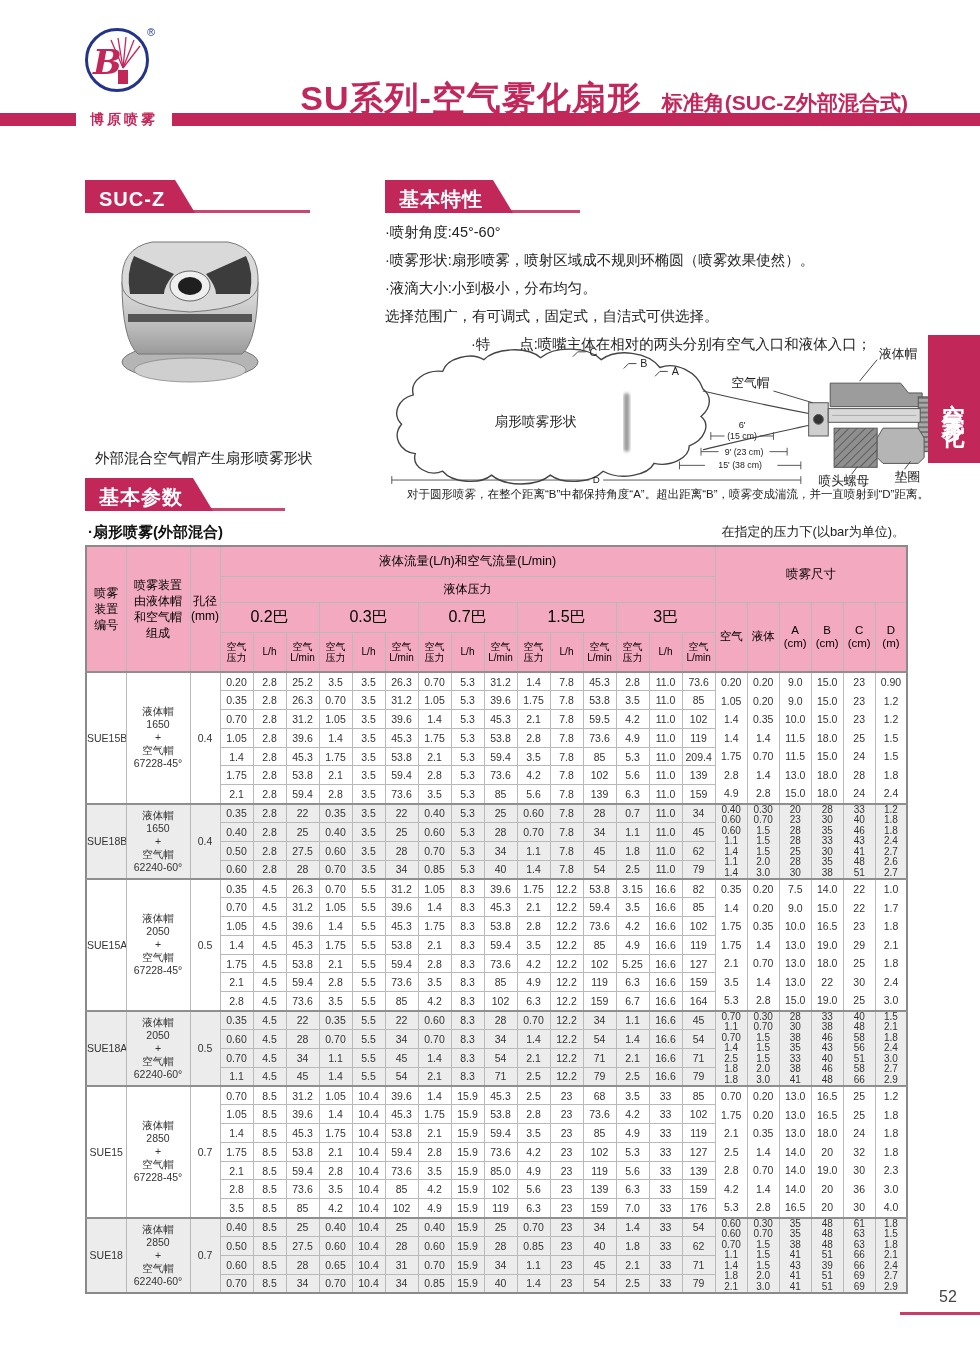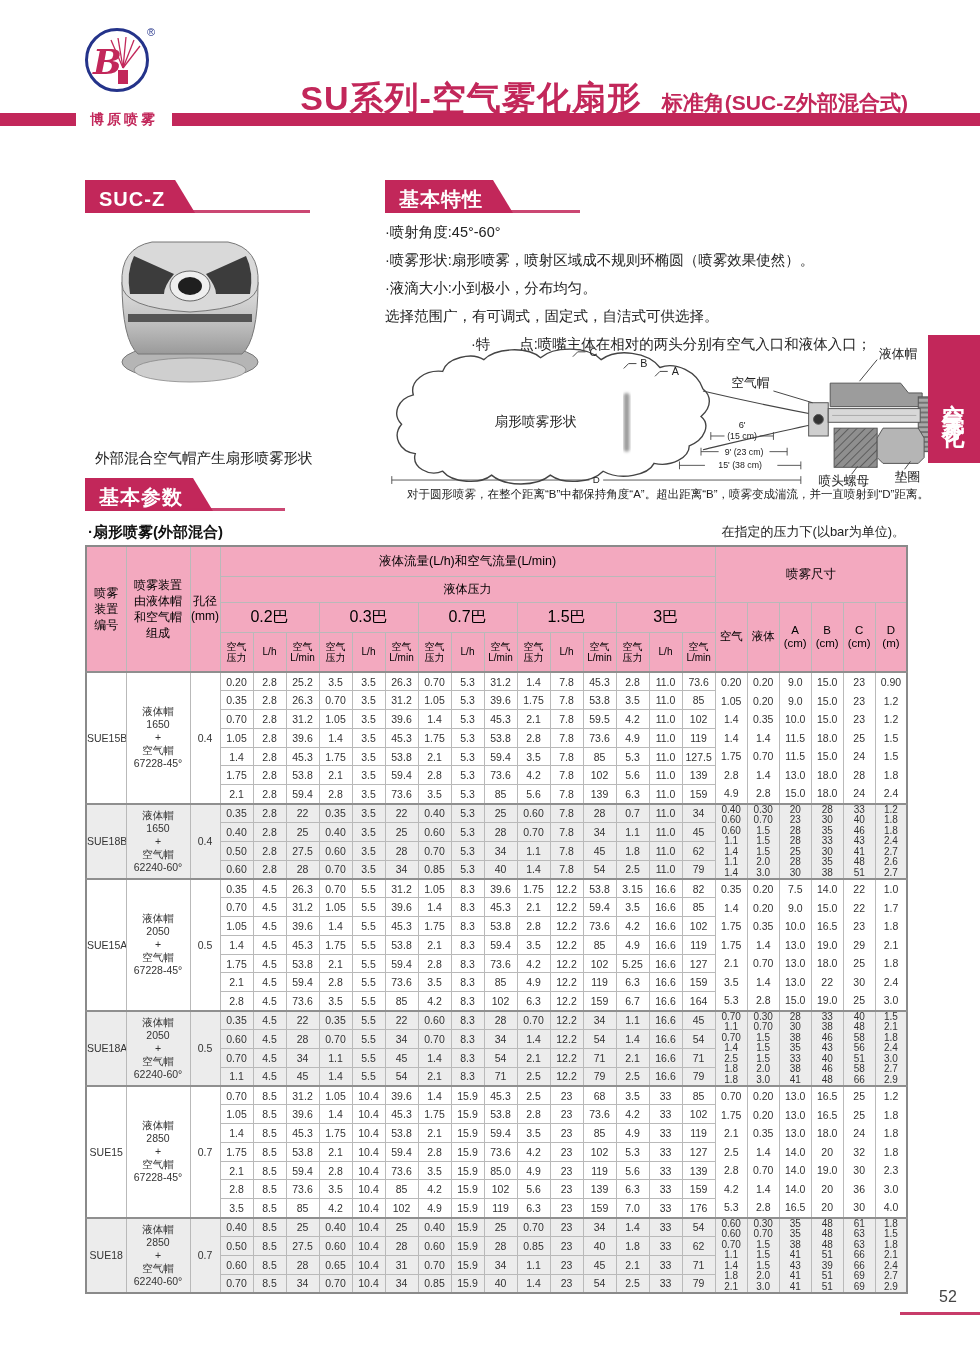--- a/index.html
+++ b/index.html
@@ -439,21 +439,21 @@
           <td class="">3.5</td>
           <td class="">53.8</td>
           <td class="">2.1</td>
           <td class="">5.3</td>
           <td class="">59.4</td>
           <td class="">3.5</td>
           <td class="">7.8</td>
           <td class="">85</td>
           <td class="">5.3</td>
           <td class="">11.0</td>
-          <td class="">127.5</td>
+          <td class="">209.4</td>
         </tr>
         <tr class="">
           <td class="">1.75</td>
           <td class="">2.8</td>
           <td class="">53.8</td>
           <td class="">2.1</td>
           <td class="">3.5</td>
           <td class="">59.4</td>
           <td class="">2.8</td>
           <td class="">5.3</td>

